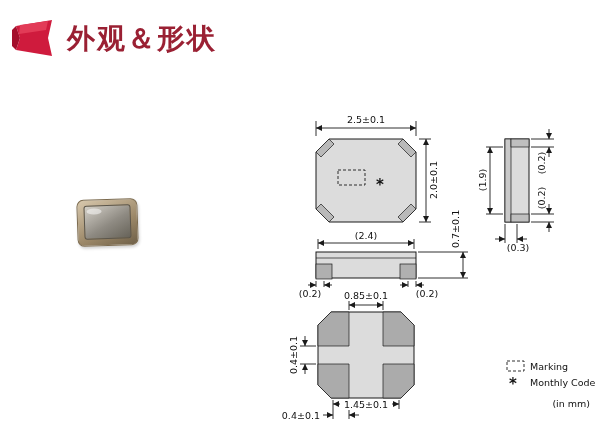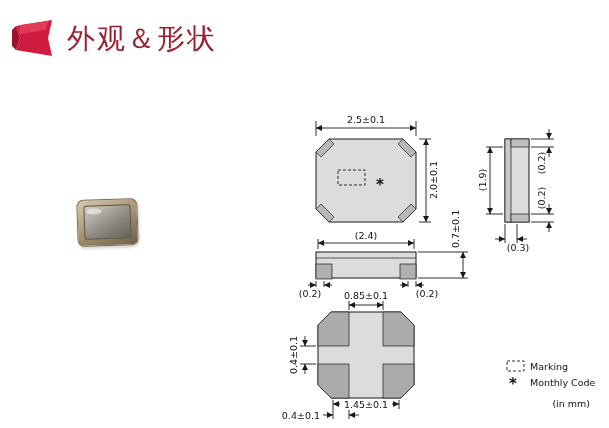--- a/index.html
+++ b/index.html
@@ -1,21 +1,21 @@
 <!DOCTYPE html>
 <html><head>
 <meta charset="utf-8">
 <style>
   * { margin:0; padding:0; box-sizing:border-box; }
   html,body { width:609px; height:428px; }
   body { position:relative; background:#ffffff; font-family:"DejaVu Sans", sans-serif; overflow:hidden; }
 
   .header { position:absolute; left:10px; top:16px; display:flex; align-items:center; gap:13px; }
   .ribbon { width:44px; height:46px; display:block; }
-  .title { font-size:28px; font-weight:normal; color:#9a2033; letter-spacing:2px; line-height:46px; }
+  .title { font-size:28px; font-weight:bold; color:#9a2033; letter-spacing:2px; line-height:46px; }
 
   .photo { position:absolute; left:77px; top:199px; width:61px; height:47px; border-radius:7px;
            background:linear-gradient(155deg,#d8c8ad 0%,#9c8868 60%,#6f6048 100%);
            border:1px solid #7c6b4f; box-shadow:1px 2px 3px rgba(0,0,0,.18); transform:rotate(-2deg); }
   .photo-lid { position:absolute; left:6px; top:5px; right:6px; bottom:6px; border-radius:3px;
            background:linear-gradient(150deg,#d4d0c8 0%,#8f8b83 55%,#676359 100%); border:1px solid #5b564c; }
   .photo-glint { position:absolute; left:9px; top:8px; width:15px; height:6px; border-radius:50%;
            background:rgba(255,255,255,.5); }
 
   .drawing { position:absolute; left:0; top:0; width:609px; height:428px; }

